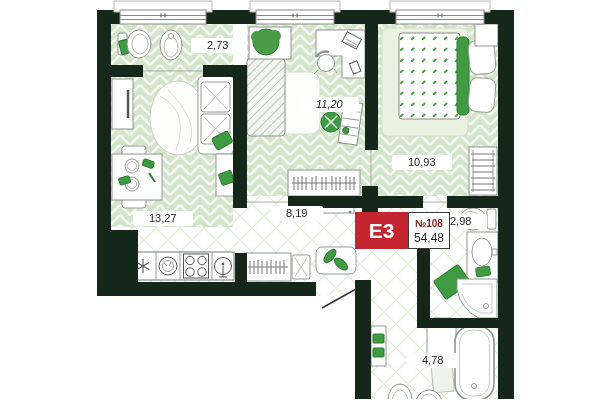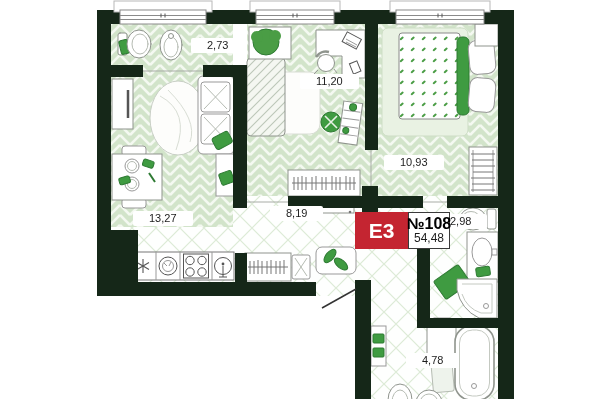--- a/index.html
+++ b/index.html
@@ -14,21 +14,21 @@
   }
   #unit-badge{position:absolute;left:355px;top:212px;display:flex;height:37px;}
   #badge-red{
     width:53px;height:37px;background:#c42531;color:#ffffff;display:flex;
     align-items:center;justify-content:center;font-size:21px;font-weight:bold;
   }
   #badge-white{
     width:40px;height:35px;background:#ffffff;border:1px solid #3a3a3a;
     display:flex;flex-direction:column;align-items:center;justify-content:center;
   }
-  #badge-number{font-size:16px;font-weight:bold;color:#000000;line-height:14px;}
+  #badge-number{font-size:10px;font-weight:bold;color:#7f1d1d;line-height:14px;}
   #badge-area{font-size:12px;color:#1d1d1d;line-height:14px;text-align:center;}
 </style>
 </head>
 <body>
 
 <div id="stage">
 <svg id="plan-svg" width="605" height="403" viewBox="0 0 605 403">
   <defs>
     <pattern id="herr" width="20" height="20" patternUnits="userSpaceOnUse">
       <rect width="20" height="20" fill="#d2e4ca"></rect>
@@ -292,22 +292,22 @@
     <g stroke="#a8aca6">
       <line x1="143" y1="71" x2="203" y2="71"></line>
       <line x1="247" y1="202" x2="288" y2="202"></line>
       <line x1="423" y1="202" x2="447" y2="202"></line>
       <line x1="371" y1="150" x2="371" y2="186"></line>
     </g>
   </g>
 </svg>
 
 <div class="area-label" style="left:191px;top:38px;">2,73</div>
-<div class="area-label" style="left:300px;top:74px;">11,20</div>
-<div class="area-label" style="left:384px;top:155px;">10,93</div>
+<div class="area-label" style="left:300px;top:97px;font-style:italic;">11,20</div>
+<div class="area-label" style="left:392px;top:155px;">10,93</div>
 <div class="area-label" style="left:133px;top:211px;">13,27</div>
 <div class="area-label" style="left:270px;top:206px;">8,19</div>
 <div class="area-label" style="left:434px;top:214px;">2,98</div>
 <div class="area-label" style="left:406px;top:353px;">4,78</div>
 
 <div id="unit-badge">
   <div id="badge-red">E3</div>
   <div id="badge-white">
     <div id="badge-number">№108</div>
     <div id="badge-area">54,48</div>

